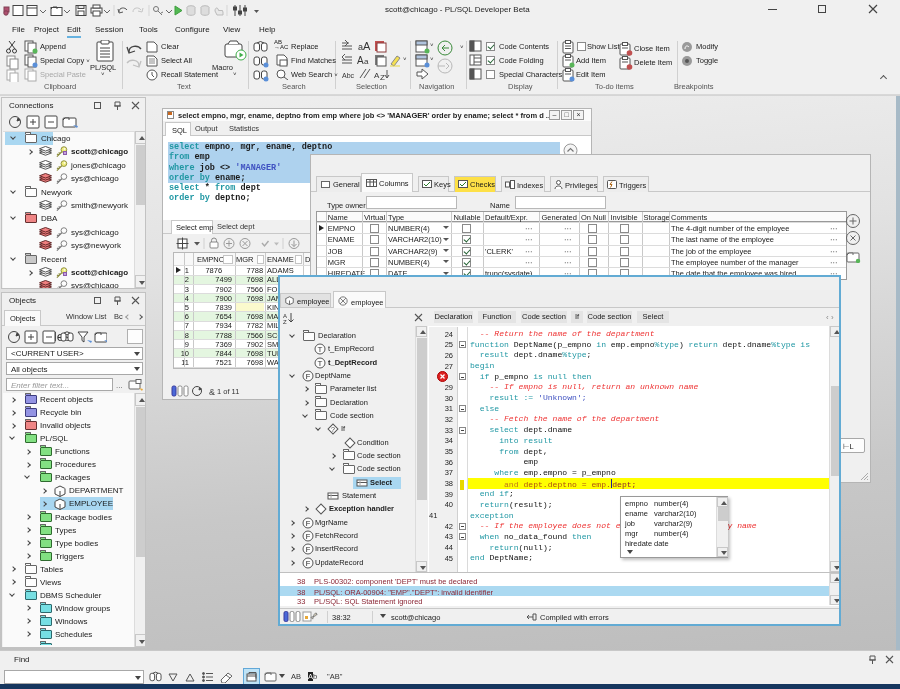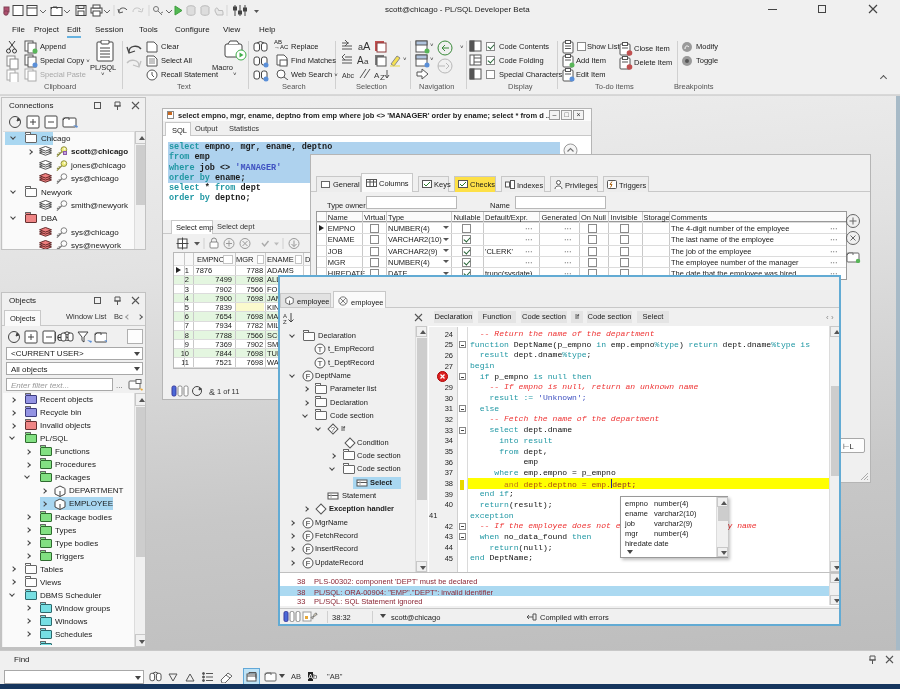--- a/index.html
+++ b/index.html
@@ -432,21 +432,21 @@
   <div class="abs" style="left:696px;top:18px">Toggle</div>
   <div class="abs" style="left:881px;top:38px;width:7px;height:4px">
       <div class="chr" style="left:0;top:0;transform:rotate(-135deg)"></div>
     </div>
 </div>
 
 <div class="abs" id="mdi" style="left:0;top:96px;width:900px;height:554px;background:linear-gradient(175deg,#efefef 0%,#e2e2e2 30%,#c8c8c8 70%,#bdbdbd 100%)">
     <div class="abs" style="left:896px;top:0;width:4px;height:554px;background:#a7bac7"></div>
   </div>
 
-<div class="abs" id="connpanel" style="left:1px;top:97px;width:145px;height:153px;background:#f0f0f0;border:1px solid #c2c2c2;overflow:hidden">
+<div class="abs" id="connpanel" style="left:1px;top:97px;width:145px;height:192px;background:#f0f0f0;border:1px solid #c2c2c2;overflow:hidden">
   <div class="abs" style="left:7px;top:3px;font-size:8px;color:#222">Connections</div>
   <div class="abs" style="left:92px;top:4px;width:7px;height:7px;border:1px solid #555"></div>
   <svg class="abs" style="left:111px;top:3px" width="9" height="10" viewBox="0 0 9 10">
       <path d="M2 1 h5 v4 h-5 z M1 5 h7 M4.5 5 v4" stroke="#555" fill="none"></path>
     </svg>
   <svg class="abs" style="left:129px;top:3px" width="9" height="9" viewBox="0 0 9 9">
       <path d="M1 1 L8 8 M8 1 L1 8" stroke="#555" stroke-width="1.1"></path>
     </svg>
   <svg class="abs" style="left:6px;top:17px" width="75" height="14" viewBox="0 0 75 14">
     <g fill="none" stroke="#444">
@@ -816,21 +816,21 @@
         <span class="abs" style="left:93px;top:2.5px">ENAME</span>
         <span class="abs" style="left:131px;top:2.5px">DEPTNO</span>
         <span class="abs" style="left:48.6px;top:2.5px;width:10.5px;height:8.5px;background:#fff;border:1px solid #c4c4c4"></span>
         <span class="abs" style="left:82.5px;top:2.5px;width:7px;height:8.5px;background:#fff;border:1px solid #c4c4c4"></span>
         <span class="abs" style="left:121.2px;top:2.5px;width:6.5px;height:8.5px;background:#fff;border:1px solid #c4c4c4"></span>
         <span class="abs" style="left:158px;top:2.5px;width:7px;height:8.5px;background:#fff;border:1px solid #c4c4c4"></span>
       </div>
       <div class="abs" style="left:0;top:13.7px;width:418px;height:9.2px;background:#fff;line-height:9.2px">
         <span class="abs" style="left:2px;top:1.2px;width:0;height:0;border-top:3.2px solid transparent;border-bottom:3.2px solid transparent;border-left:5px solid #222"></span>
         <span class="abs" style="left:0px;top:0;width:15px;text-align:right">1</span>
-        <span class="abs" style="left:21.5px;top:0;width:36.5px;text-align:left">7876</span>
+        <span class="abs" style="left:21.5px;top:0;width:36.5px;text-align:center">7876</span>
         <span class="abs" style="left:61.2px;top:0;width:28px;text-align:right">7788</span>
         <span class="abs" style="left:93px;top:0">ADAMS</span>
       </div>
       <div class="abs" style="left:0;top:22.9px;width:418px;height:9.2px;background:#e4f6e0;line-height:9.2px">
         <span class="abs" style="left:0px;top:0;width:15px;text-align:right">2</span>
         <span class="abs" style="left:21.5px;top:0;width:36.5px;text-align:right">7499</span>
         <span class="abs" style="left:61.2px;top:0;width:28px;text-align:right">7698</span>
         <span class="abs" style="left:93px;top:0">ALLEN</span>
       </div>
       <div class="abs" style="left:0;top:32.1px;width:418px;height:9.2px;background:#fff;line-height:9.2px">
@@ -1111,21 +1111,21 @@
       <div class="trow" style="top:17.2px;font-size:7.5px">
         <svg class="ticon" style="left:33px;top:0;width:12px;height:12px">
           <use href="#tcirc"></use>
         </svg>
         <span style="left:47px;top:-1px;font-weight:normal">t_EmpRecord</span>
       </div>
       <div class="trow" style="top:30.5px;font-size:7.5px">
         <svg class="ticon" style="left:33px;top:0;width:12px;height:12px">
           <use href="#tcirc"></use>
         </svg>
-        <span style="left:47px;top:-1px;font-weight:normal">t_DeptRecord</span>
+        <span style="left:47px;top:-1px;font-weight:bold">t_DeptRecord</span>
       </div>
       <div class="trow" style="top:43.9px;font-size:7.5px">
         <div class="tchd" style="left:9px;top:3px"></div>
         <svg class="ticon" style="left:21px;top:0;width:12px;height:12px">
           <use href="#fcirc"></use>
         </svg>
         <span style="left:34px;top:-1px;font-weight:normal">DeptName</span>
       </div>
       <div class="trow" style="top:57.2px;font-size:7.5px">
         <div class="tchr" style="left:23px;top:4px"></div>

